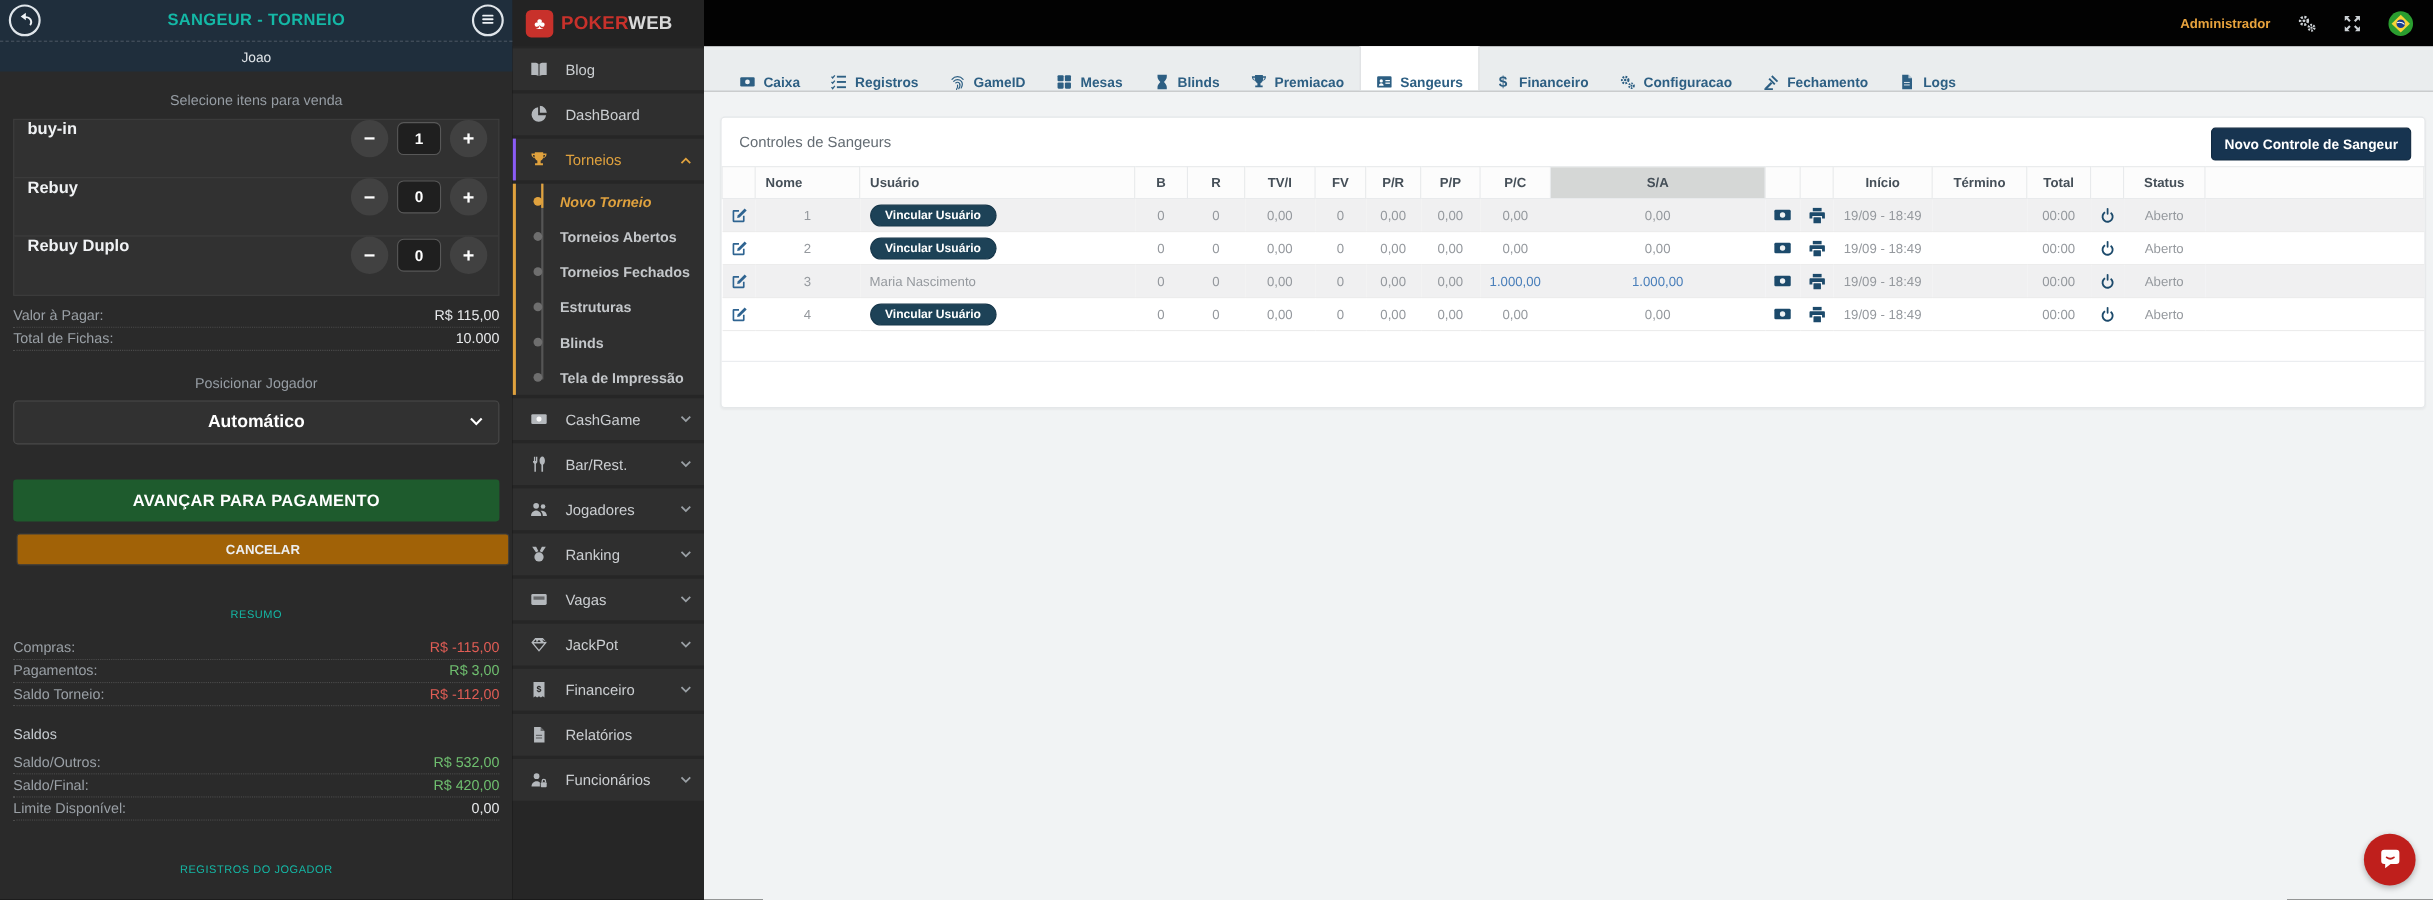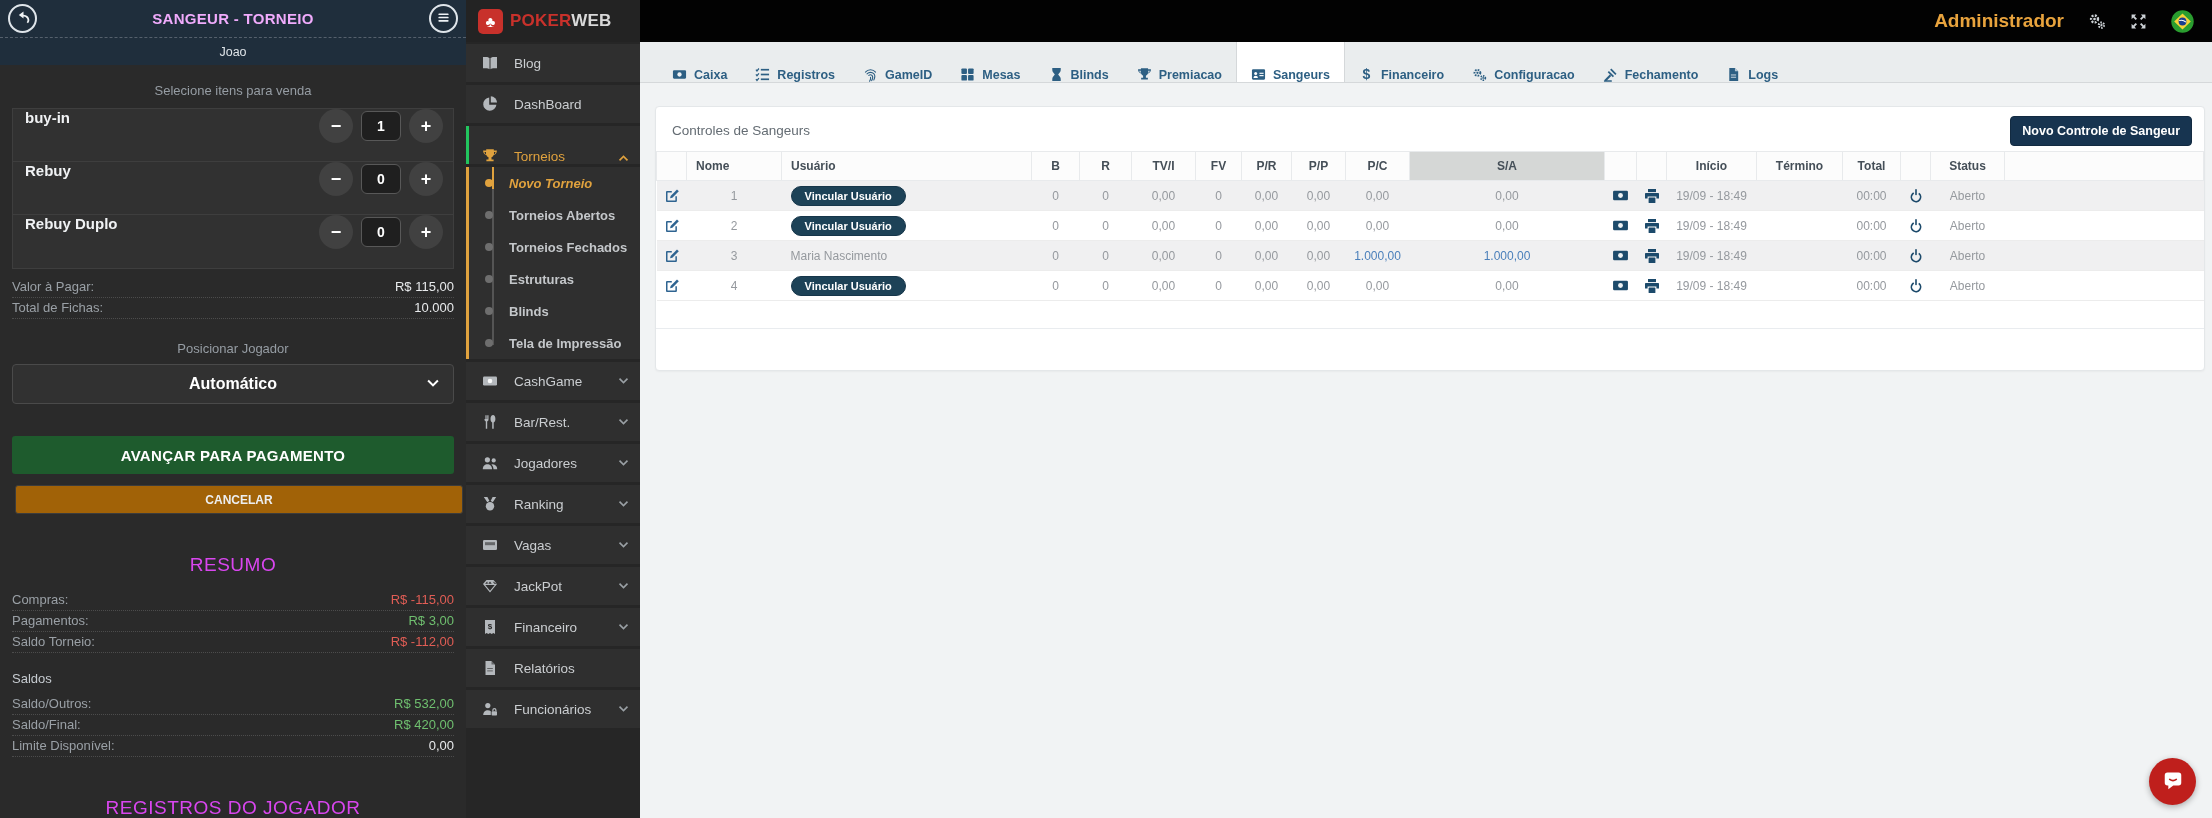--- a/index.html
+++ b/index.html
@@ -8,21 +8,21 @@
   .app { position:relative; width:2212px; height:818px; }
 
   
   .drawer { position:absolute; left:0; top:0; width:466px; height:818px;
     background:#2a2a2a; color:#e6e8ea; overflow:hidden; z-index:5; }
   .drawer-head { height:38px; background:#1f2e3c; display:flex; align-items:center;
     padding:0 8px; border-bottom:1px dashed #55606c; }
   .round-btn { width:29px; height:29px; border-radius:50%; border:2px solid #dfe5ea;
     background:transparent; color:#eef2f5; display:flex; align-items:center; justify-content:center;
     cursor:pointer; flex:0 0 auto; }
-  .drawer-title { flex:1; text-align:center; font-weight:bold; font-size:15px; color:#f0abfc; letter-spacing:.3px; }
+  .drawer-title { flex:1; text-align:center; font-weight:bold; font-size:15px; color:#14b8a6; letter-spacing:.3px; }
   .drawer-player { height:27px; background:#1f2e3c; display:flex; align-items:center;
     justify-content:center; font-size:12.5px; color:#dfe4e8; }
   .drawer-hint { margin-top:18px; text-align:center; font-size:13px; color:#969da4; }
   .sale-box { margin:10px 12px 0; background:#313131; border:1px solid #3e3e3e; }
   .sale-row { height:53px; display:flex; align-items:flex-start; justify-content:space-between;
     padding:0 10px 0 12px; border-bottom:1px solid #3e3e3e; }
   .sale-row:last-child { border-bottom:none; }
   .sale-label { font-size:15px; font-weight:bold; color:#f0f2f4; }
   .stepper { display:flex; align-items:center; gap:8px; }
   .circle-btn { width:34px; height:34px; border-radius:50%; background:#414141; border:none;
@@ -40,55 +40,55 @@
   .select { margin:8px 12px 0; height:40px; background:#313131; border:1px solid #4a4a4a;
     border-radius:4px; display:flex; align-items:center; justify-content:center; position:relative; cursor:pointer; }
   .select-value { font-size:16px; font-weight:bold; color:#fff; }
   .select .chev { position:absolute; right:12px; top:11px; color:#fff; }
   .btn-green { display:block; width:442px; margin:32px 12px 0; height:38px; background:#1e5b2d;
     border:none; border-radius:3px; color:#fff; font-weight:bold; font-size:15px; letter-spacing:.3px;
     font-family:inherit; cursor:pointer; }
   .btn-dark { display:block; width:448px; margin:11px 15px 0; height:29px; background:#a16207;
     border:1px solid #3c3c3c; border-radius:3px; color:#eceef0; font-weight:bold; font-size:12px;
     font-family:inherit; cursor:pointer; }
-  .teal-heading { margin-top:40px; text-align:center; font-size:19px; color:#d946ef; letter-spacing:.5px; }
+  .teal-heading { margin-top:40px; text-align:center; font-size:10px; color:#14b8a6; letter-spacing:.5px; }
   .money-rows.tight { margin-top:14px; }
   .saldos-label { margin:18px 12px 2px; font-size:13px; color:#c6cbd0; }
 
   
   .sidebar { position:absolute; left:466px; top:0; width:174px; height:818px; background:#262626; z-index:4; }
   .brand { height:42px; background:#232323; display:flex; align-items:center; padding-left:12px; gap:7px; }
   .brand-badge { width:25px; height:25px; background:#c8312b; border-radius:5px; display:flex;
     align-items:center; justify-content:center; color:#fff; font-size:15px; font-weight:bold; }
   .brand-text { font-size:17px; font-weight:bold; letter-spacing:.2px; }
   .brand-red { color:#c8312b; }
   .brand-white { color:#d9d9d9; }
   .menu { margin-top:2px; }
   .menu-item { height:38px; margin-bottom:3px; background:#2f2f2f; display:flex; align-items:center;
     padding:0 10px 0 16px; cursor:pointer; position:relative; }
   .mi-icon { width:18px; color:#b4b8bc; display:flex; align-items:center; }
   .mi-label { margin-left:14px; font-size:13.5px; color:#cbced1; flex:1; }
   .mi-chev { color:#9aa0a5; display:flex; }
-  .menu-item.active { border-left:3px solid #22c55e; padding-left:13px;align-items:flex-end; }
+  .menu-item.active { border-left:3px solid #8b5cf6; padding-left:13px; }
   .menu-item.active .mi-icon, .menu-item.active .mi-label, .menu-item.active .mi-chev { color:#e0a23e; }
   .submenu { background:#2f2f2f; border-left:3px solid #e0a23e; position:relative; margin-bottom:3px; }
   .submenu-line { position:absolute; left:23px; top:0; bottom:14px; width:2px; background:#555; }
   .submenu-line-active { position:absolute; left:23px; top:0; height:22px; width:2px; background:#e0a23e; }
   .submenu-item { height:32px; display:flex; align-items:center; padding-left:16px; cursor:pointer; position:relative; }
   .sm-dot { width:8px; height:8px; border-radius:50%; background:#6e6e6e; margin-right:16px; flex:0 0 auto; position:relative; z-index:1; }
   .submenu-item.active .sm-dot { background:#e0a23e; }
   .sm-label { font-size:13px; font-weight:bold; color:#c4c7ca; }
   .submenu-item.active .sm-label { color:#e0a23e;font-style:italic; }
 
   
   .main { position:absolute; left:640px; top:0; width:1572px; height:818px;
     display:flex; flex-direction:column; }
   .topbar { height:42px; background:#020202; display:flex; align-items:center; justify-content:flex-end;
     padding-right:18px; gap:24px; }
-  .topbar-user { color:#e8a33d; font-size:19px; font-weight:bold; cursor:pointer; }
+  .topbar-user { color:#e8a33d; font-size:12px; font-weight:bold; cursor:pointer; }
   .topbar-icon { color:#ccd1d5; display:flex; cursor:pointer; }
   .titlebar { height:61px; background:#1d3c4e; display:flex; align-items:center; padding-left:17px; }
   .caret { width:2px; height:26px; background:#d6dde1; margin-right:3px; }
   .page-title { font-size:21px; font-weight:normal; color:#e9eef1; }
   .title-edit { margin-left:12px; color:#d9e1e5; display:flex; cursor:pointer; }
   .tabsbar { height:41px; background:#eaedee; border-bottom:1px solid #d5d8da; display:flex;
     align-items:stretch; padding-left:18px; }
   .tab { display:flex; align-items:flex-end; gap:7px; padding:0 14px; font-size:12.5px; font-weight:bold;
     color:#2d5f83; cursor:pointer; }
   .tab .t-icon { display:flex; }

